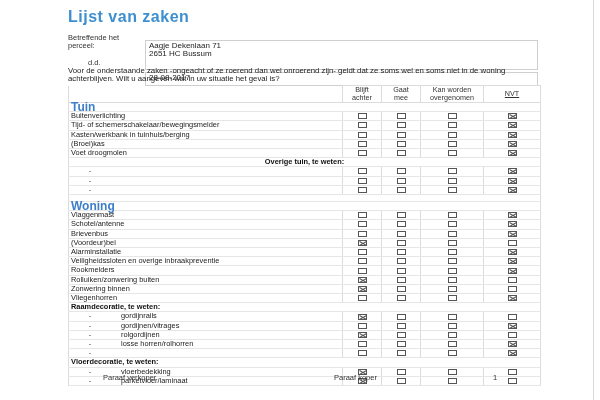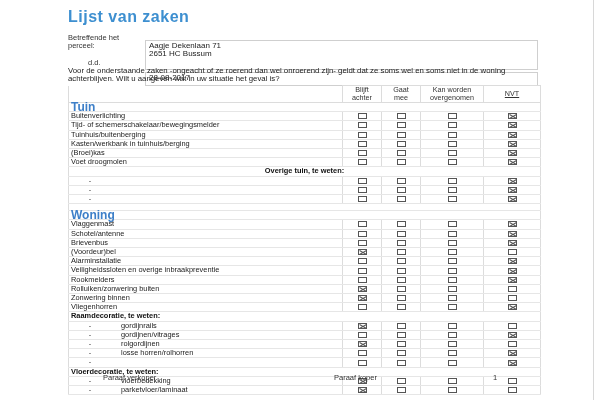--- a/index.html
+++ b/index.html
@@ -66,27 +66,20 @@
         <td class="cb"><span class="chk on"></span></td>
       </tr>
       <tr>
         <td class="item"><span>Tijd- of schemerschakelaar/bewegingsmelder</span></td>
         <td class="cb"><span class="chk"></span></td>
         <td class="cb"><span class="chk"></span></td>
         <td class="cb wide"><span class="chk"></span></td>
         <td class="cb"><span class="chk on"></span></td>
       </tr>
       <tr>
-        <td class="item"><span>Tuinhuis/buitenberging</span></td>
-        <td class="cb"><span class="chk"></span></td>
-        <td class="cb"><span class="chk"></span></td>
-        <td class="cb wide"><span class="chk"></span></td>
-        <td class="cb"><span class="chk on"></span></td>
-      </tr>
-      <tr>
         <td class="item"><span>Kasten/werkbank in tuinhuis/berging</span></td>
         <td class="cb"><span class="chk"></span></td>
         <td class="cb"><span class="chk"></span></td>
         <td class="cb wide"><span class="chk"></span></td>
         <td class="cb"><span class="chk on"></span></td>
       </tr>
       <tr>
         <td class="item"><span>(Broei)kas</span></td>
         <td class="cb"><span class="chk"></span></td>
         <td class="cb"><span class="chk"></span></td>

